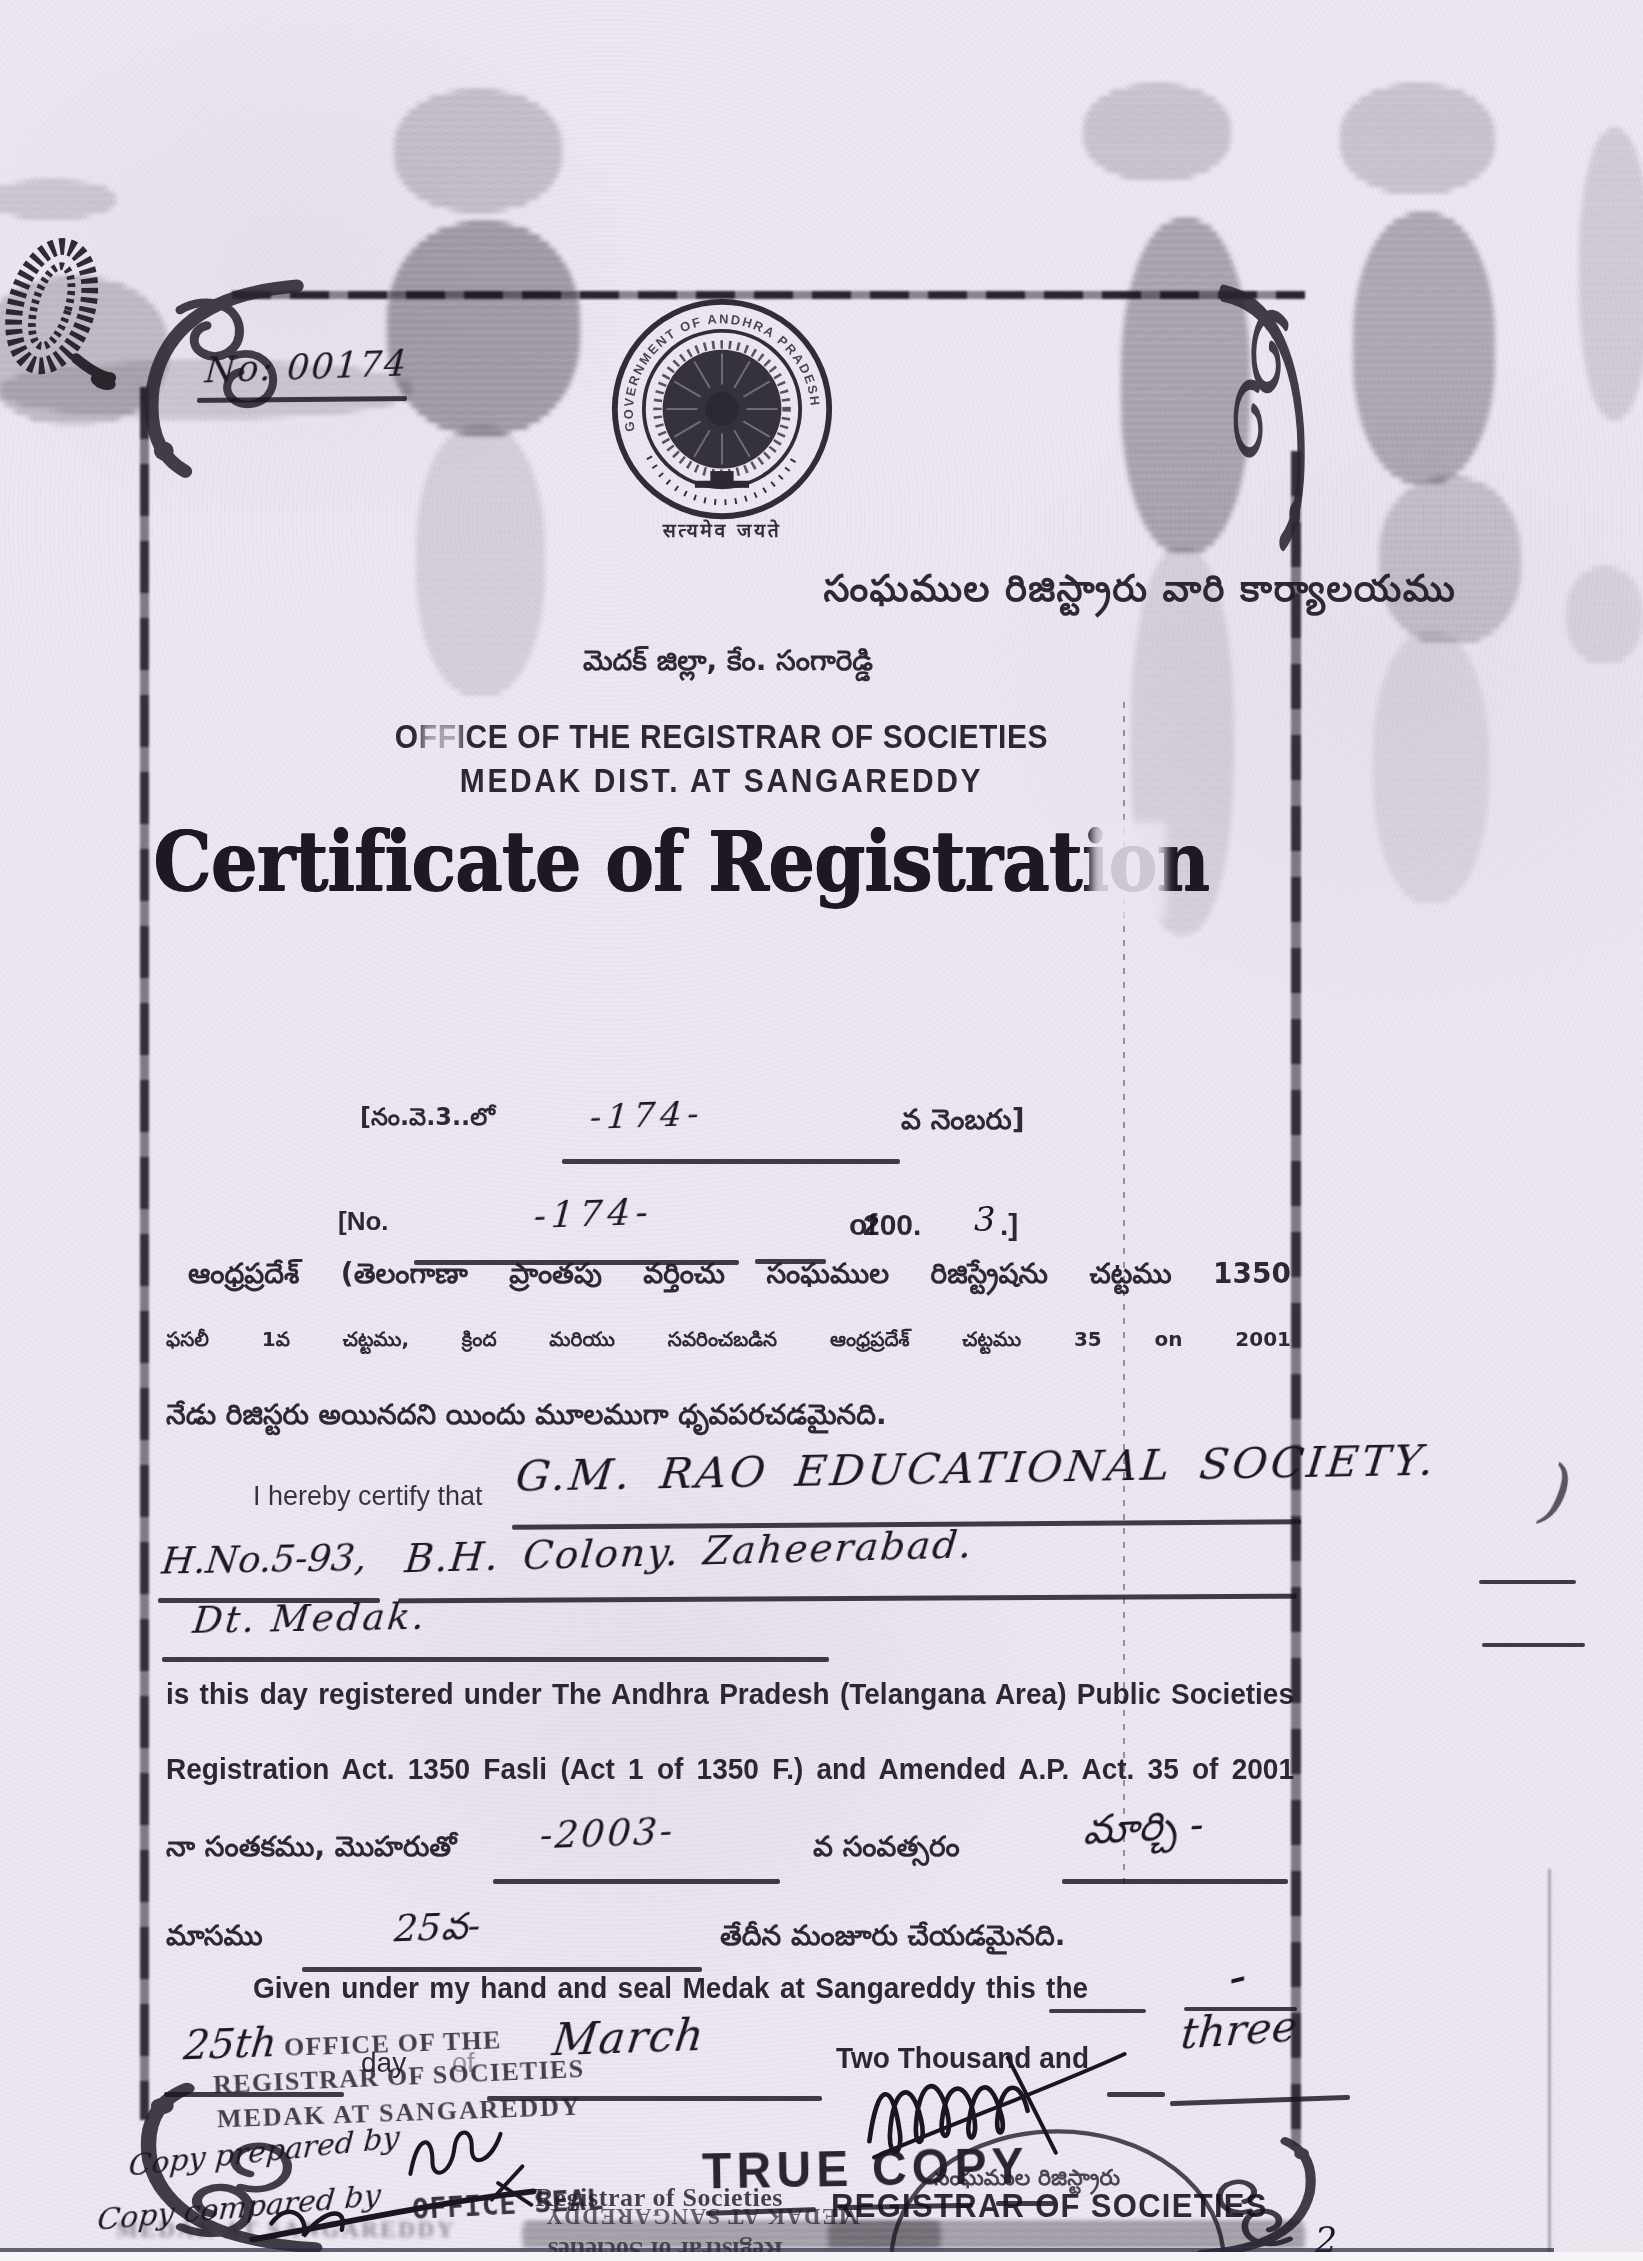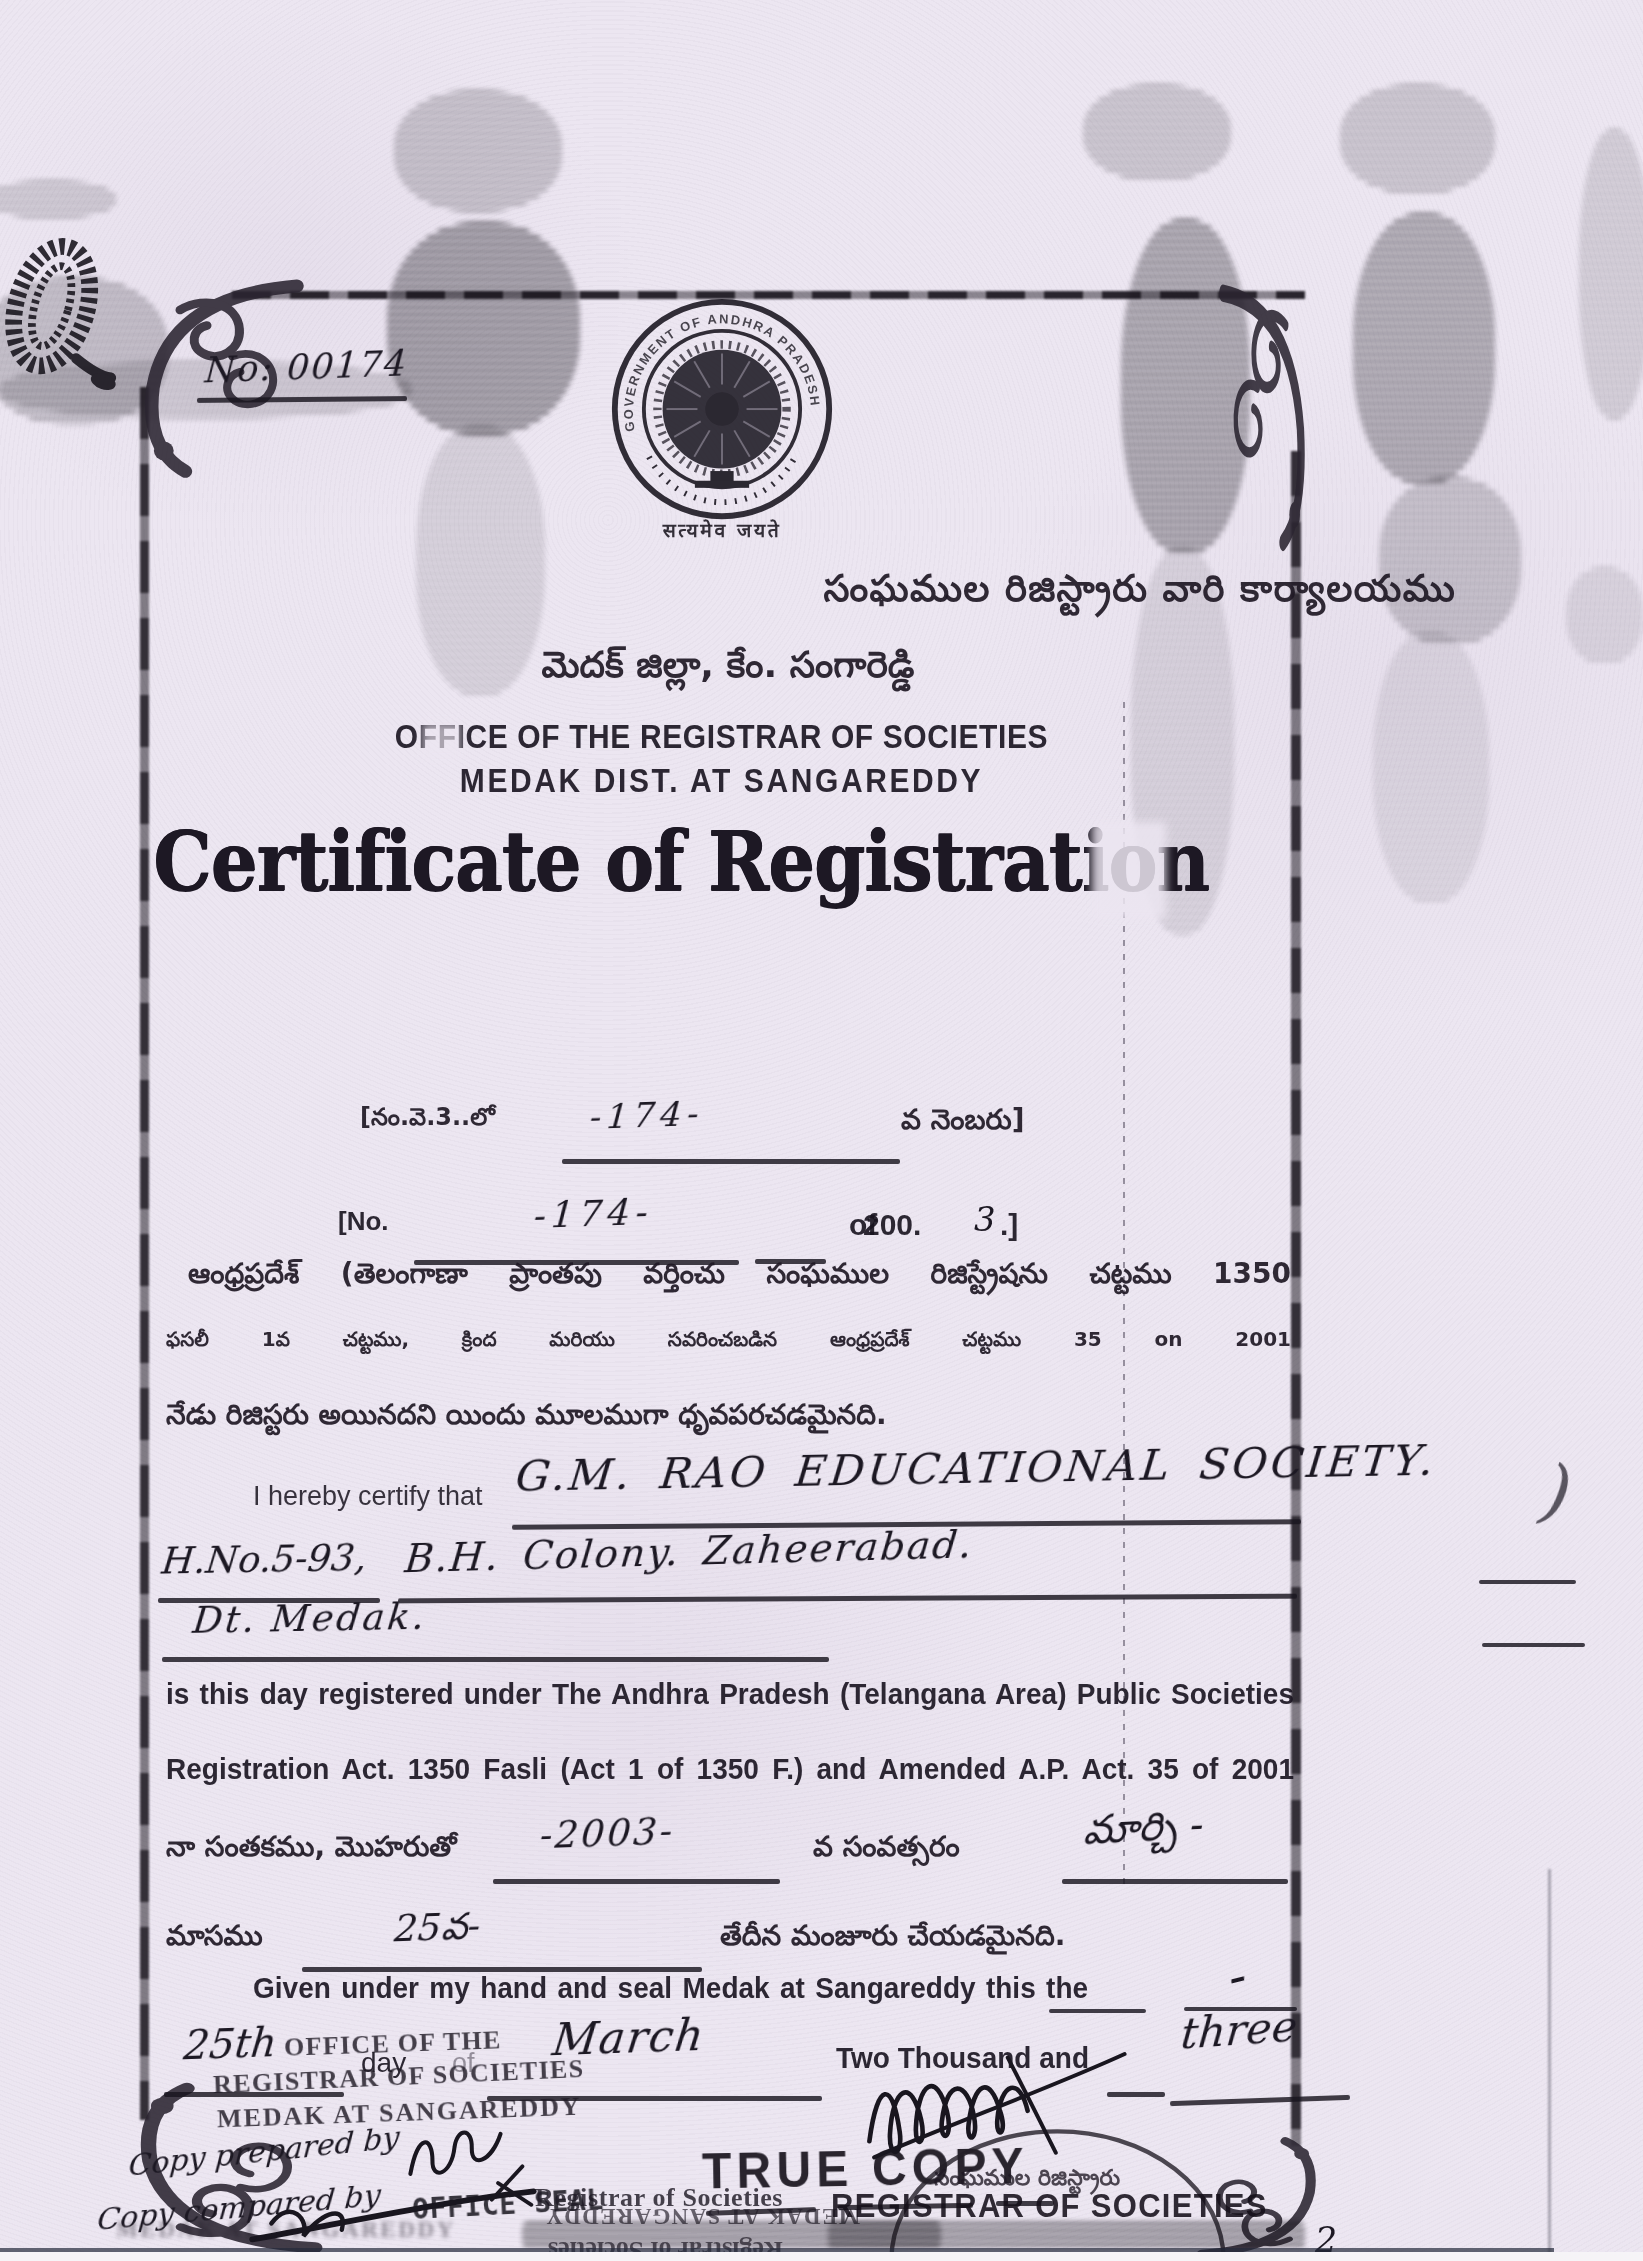--- a/index.html
+++ b/index.html
@@ -147,21 +147,21 @@
         <line x1="208" y1="191" x2="249" y2="215"></line>
     </g>
     <circle cx="175" cy="172" r="26" fill="#17141d"></circle>
     <rect x="157" y="268" width="36" height="16" fill="#17141d"></rect>
     <rect x="133" y="283" width="84" height="11" fill="#17141d"></rect>
   </svg>
   <div class="abs" style="left:606px;top:516px;width:232px;text-align:center;font-size:19.3px;font-weight:700;
        font-family:'DejaVu Sans',sans-serif;color:rgba(25,20,30,.88);filter:blur(0.3px);letter-spacing:2.6px">सत्यमेव जयते</div>
 
   <div class="tg abs" style="left:0px;top:567px;width:1456px;text-align:right;font-size:37px;letter-spacing:1.3px">సంఘముల రిజిస్ట్రారు వారి కార్యాలయము</div>
-  <div class="tg abs" style="left:0px;top:644px;width:1456px;text-align:center;font-size:36px">మెదక్ జిల్లా, కేం. సంగారెడ్డి</div>
+  <div class="tg abs" style="left:0px;top:644px;width:1456px;text-align:center;font-size:28px">మెదక్ జిల్లా, కేం. సంగారెడ్డి</div>
   <div class="print abs" style="left:0px;top:720px;width:1443px;text-align:center;font-size:30px;letter-spacing:0.6px;transform:scaleY(1.08)">OFFICE OF THE REGISTRAR OF SOCIETIES</div>
   <div class="print abs" style="left:0px;top:764px;width:1443px;text-align:center;font-size:30px;letter-spacing:2.6px;transform:scaleY(1.08)">MEDAK DIST. AT SANGAREDDY</div>
 
   <div class="blackletter abs" style="left:153px;top:813px;font-size:74px">Certificate of Registration</div>
 
   <div class="blob" style="left:1092px;top:822px;width:74px;height:97px"></div>
   <div class="blob" style="left:422px;top:722px;width:39px;height:37px;opacity:.65"></div>
 
 
   <div class="tg abs" style="left:360px;top:1103px;font-size:24px">[నం.వె.3..లో</div>

